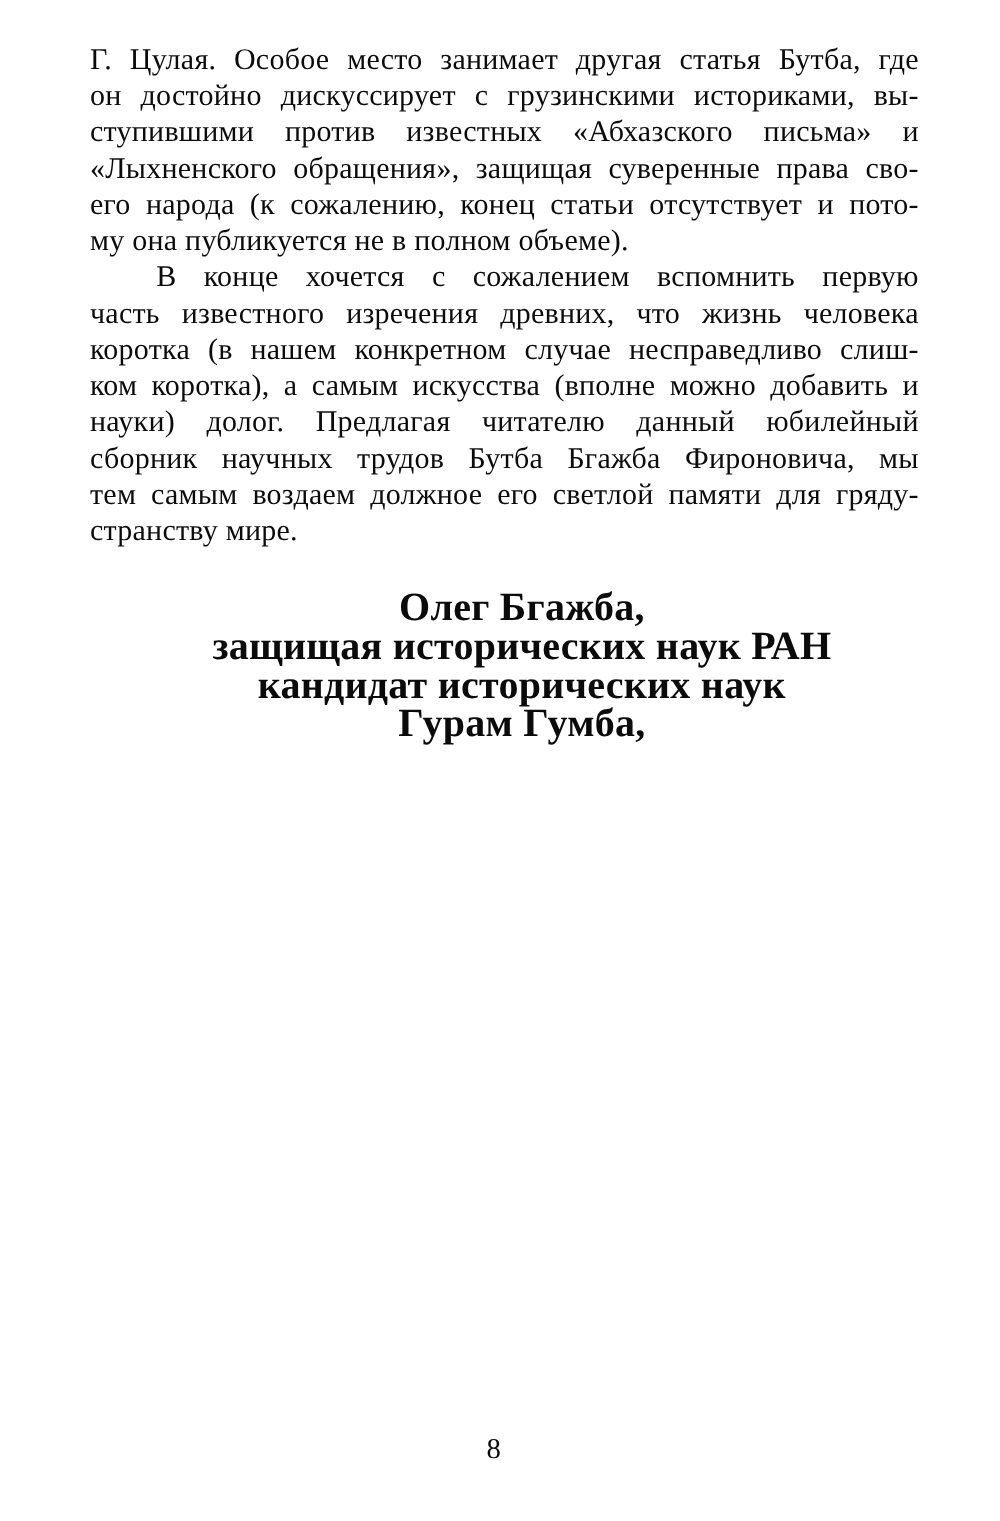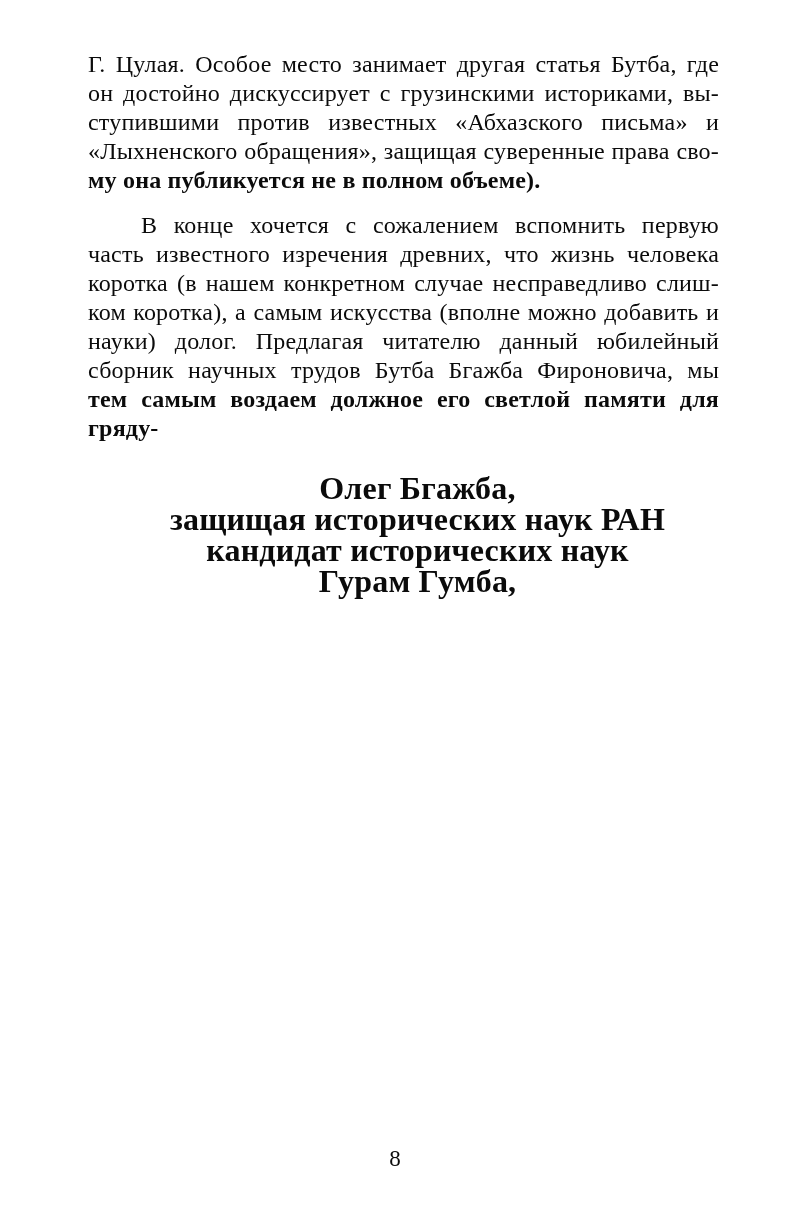--- a/index.html
+++ b/index.html
@@ -24,29 +24,28 @@
   }
   .body-text {
     position: absolute;
     top: 34px;
     left: 72px;
     width: 663px;
     font-size: 24px;
     line-height: 29px;
     letter-spacing: 0.2px;
   }
-  .paragraph { margin: 16px; }
+  .paragraph { margin: 0; }
   .line {
     text-align: justify;
     text-align-last: justify;
     white-space: normal;
   }
   .paragraph .line:last-child {
     text-align-last: left;
-    font-weight: bold;
   }
   .paragraph.indent .line:first-child {
     padding-left: 53px;
   }
   .signature {
     margin-top: 30px;
     margin-left: 28px;
     text-align: center;
     font-weight: bold;
     font-size: 32px;
@@ -65,30 +64,32 @@
 <body>
 
 <div class="page">
   <div class="body-text">
     <div>
         <div class="paragraph">
           <div class="line">Г. Цулая. Особое место занимает другая статья Бутба, где</div>
           <div class="line">он достойно дискуссирует с грузинскими историками, вы-</div>
           <div class="line">ступившими против известных «Абхазского письма» и</div>
           <div class="line">«Лыхненского обращения», защищая суверенные права сво-</div>
+          <div class="line">его народа (к сожалению, конец статьи отсутствует и пото-</div>
           <div class="line">му она публикуется не в полном объеме).</div>
         </div>
         <div class="paragraph indent">
           <div class="line">В конце хочется с сожалением вспомнить первую</div>
           <div class="line">часть известного изречения древних, что жизнь человека</div>
           <div class="line">коротка (в нашем конкретном случае несправедливо слиш-</div>
           <div class="line">ком коротка), а самым искусства (вполне можно добавить и</div>
           <div class="line">науки) долог. Предлагая читателю данный юбилейный</div>
           <div class="line">сборник научных трудов Бутба Бгажба Фироновича, мы</div>
           <div class="line">тем самым воздаем должное его светлой памяти для гряду-</div>
+          <div class="line">странству мире.</div>
         </div>
       </div>
     <div class="signature">
         <div class="sig-line">Олег Бгажба,</div>
         <div class="sig-line">защищая исторических наук РАН</div>
         <div class="sig-line">кандидат исторических наук</div>
         <div class="sig-line">Гурам Гумба,</div>
       </div>
   </div>
   <div class="page-number">8</div>

